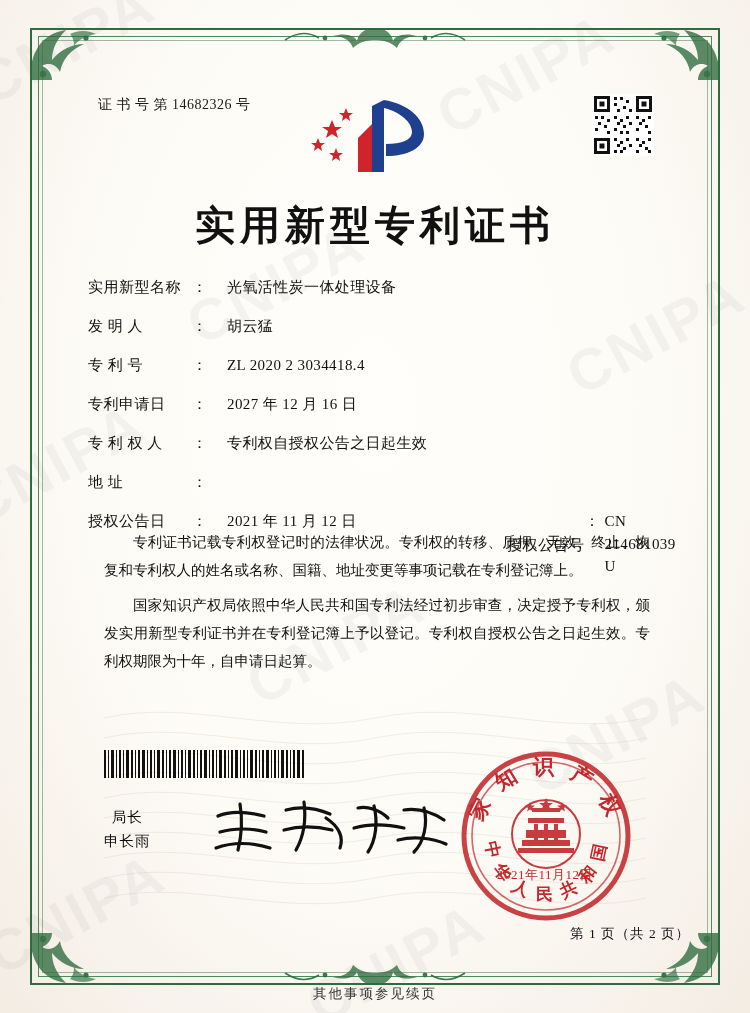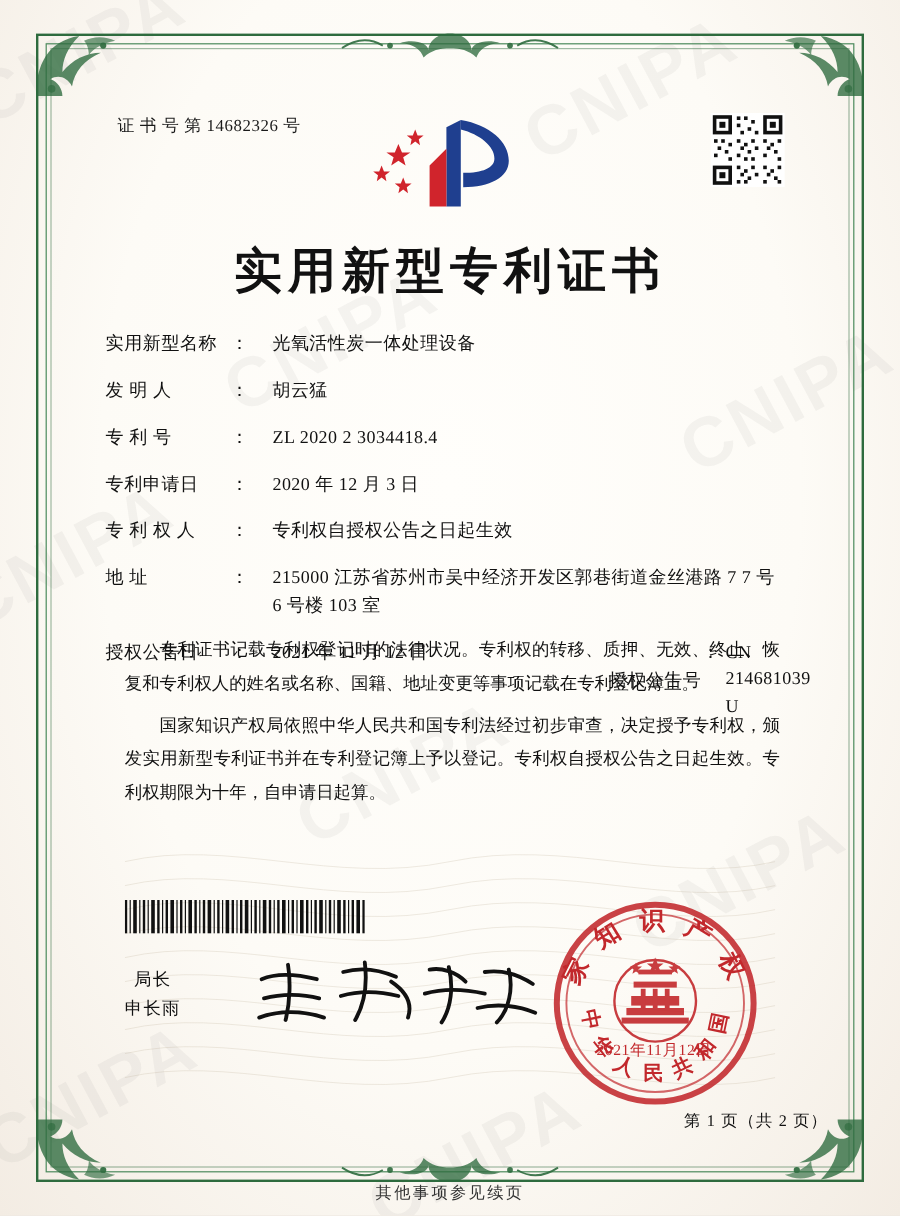--- a/index.html
+++ b/index.html
@@ -461,33 +461,32 @@
 
       <div class="field-row">
         <div class="field-label">专 利 号</div>
         <div class="field-colon">：</div>
         <div class="field-value">ZL 2020 2 3034418.4</div>
       </div>
 
       <div class="field-row">
         <div class="field-label">专利申请日</div>
         <div class="field-colon">：</div>
-        <div class="field-value">2020 年 12 月 3 日</div>
+        <div class="field-value">2027 年 12 月 16 日</div>
       </div>
 
       <div class="field-row">
         <div class="field-label">专 利 权 人</div>
         <div class="field-colon">：</div>
         <div class="field-value">专利权自授权公告之日起生效</div>
       </div>
 
       <div class="field-row">
         <div class="field-label">地 址</div>
         <div class="field-colon">：</div>
-        <div class="field-value">215000 江苏省苏州市吴中经济开发区郭巷街道金丝港路 7 7 号 6 号楼 103 室</div>
       </div>
 
       <div class="field-row two-col">
         <div class="field-label">授权公告日</div>
         <div class="field-colon">：</div>
         <div class="field-value">2021 年 11 月 12 日</div>
         <div class="field-label2">授权公告号</div>
         <div class="field-colon">：</div>
         <div class="field-value2">CN 214681039 U</div>
       </div>

